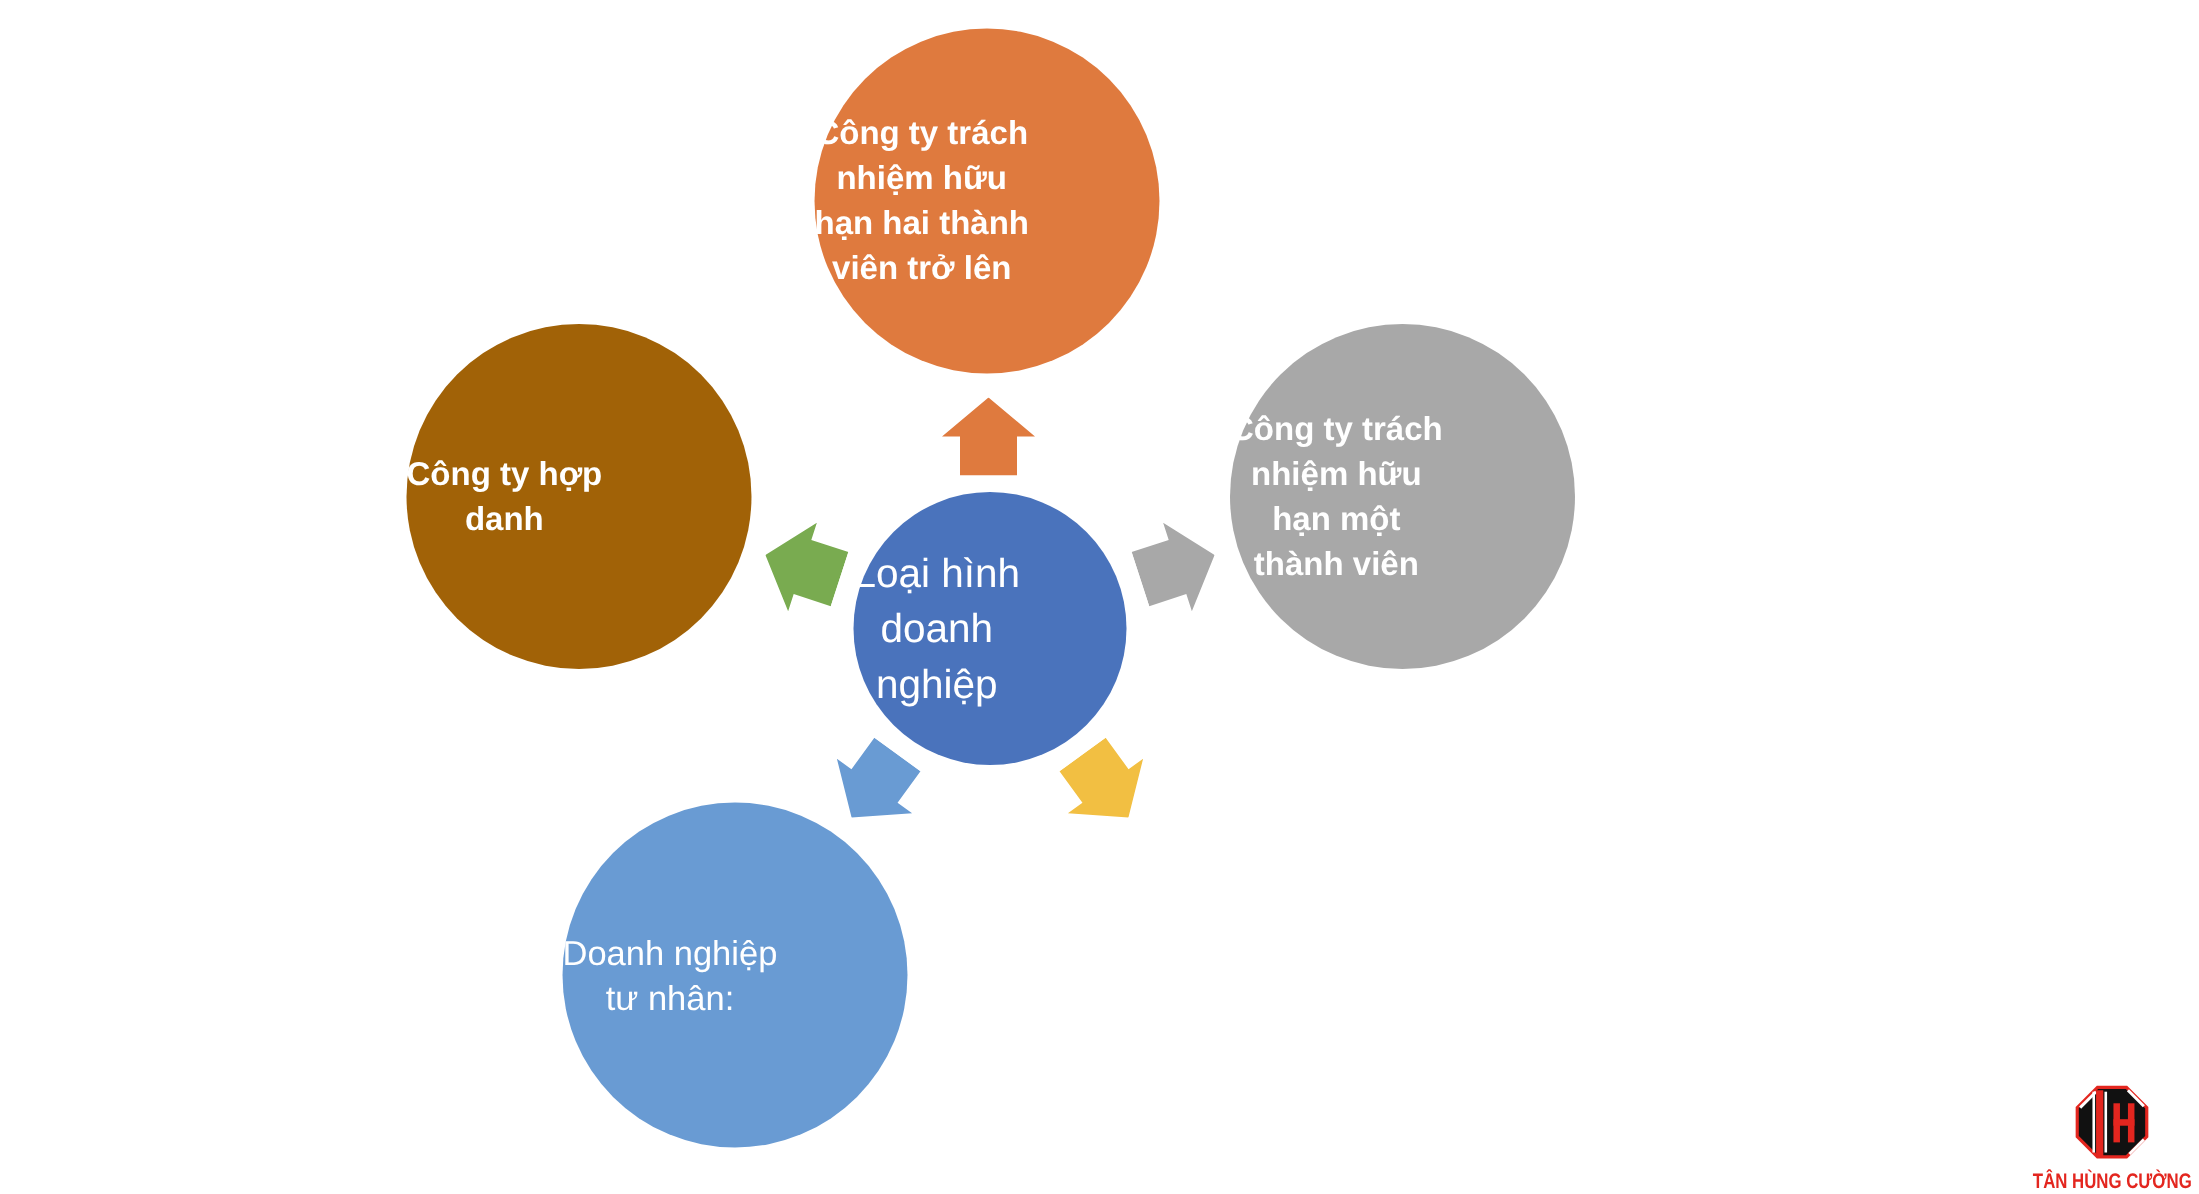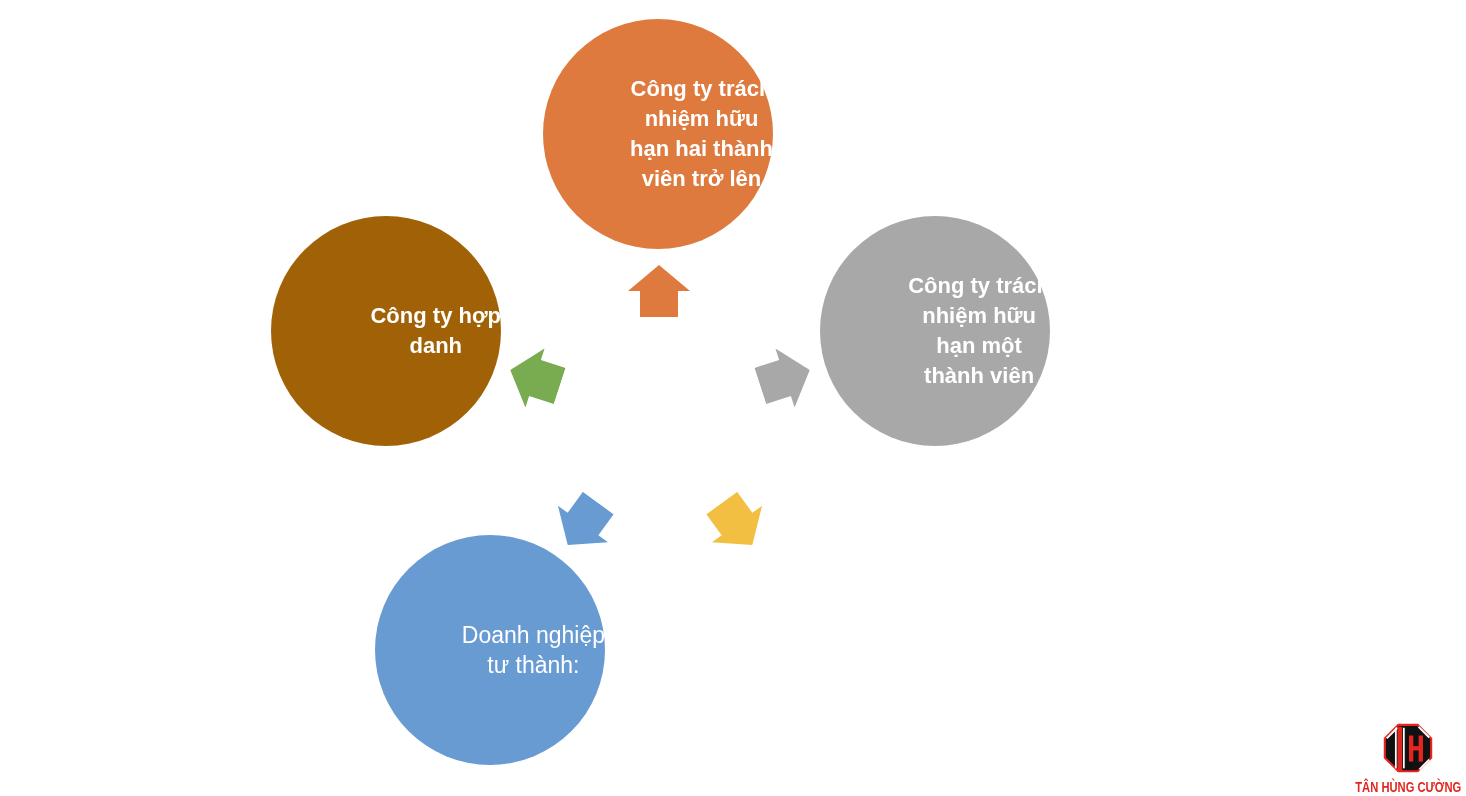--- a/index.html
+++ b/index.html
@@ -10,21 +10,21 @@
     height: 796px;
     background: #ffffff;
     overflow: hidden;
     font-family: "Liberation Sans", "DejaVu Sans", sans-serif;
   }
   .circle {
     position: absolute;
     border-radius: 50%;
     display: flex;
     align-items: center;
-    justify-content: flex-end;
+    justify-content: flex-start;
     text-align: center;
     color: #ffffff;
     white-space: pre-line;
   }
   .node {
     width: 230px;
     height: 230px;
     font-size: 22px;
     font-weight: bold;
     line-height: 30px;
@@ -93,28 +93,33 @@
   <div class="circle node pos-right" style="background-color: rgb(168, 168, 168);">
     <span>Công ty trách
 nhiệm hữu
 hạn một
 thành viên</span>
   </div>
 
 
   <div class="circle node regular pos-bleft" style="background-color: rgb(105, 155, 211);">
     <span>Doanh nghiệp
-tư thành:</span>
+tư nhân:</span>
   </div>
 
   <div class="circle node pos-left" style="background-color: #a16207;">
     <span>Công ty hợp
 danh</span>
   </div>
 
+  <div class="circle hub pos-hub" style="background-color: rgb(74, 115, 188);">
+    <span>Loại hình
+doanh
+nghiệp</span>
+  </div>
 
   <div class="arrow arr-top">
     <svg viewBox="0 0 62 52" xmlns="http://www.w3.org/2000/svg">
       <polygon points="31,0 62,26 50,26 50,52 12,52 12,26 0,26" fill="#df7a3e"></polygon>
     </svg>
   </div>
 
   <div class="arrow arr-right">
     <svg viewBox="0 0 62 52" xmlns="http://www.w3.org/2000/svg">
       <polygon points="31,0 62,26 50,26 50,52 12,52 12,26 0,26" fill="#a8a8a8"></polygon>

